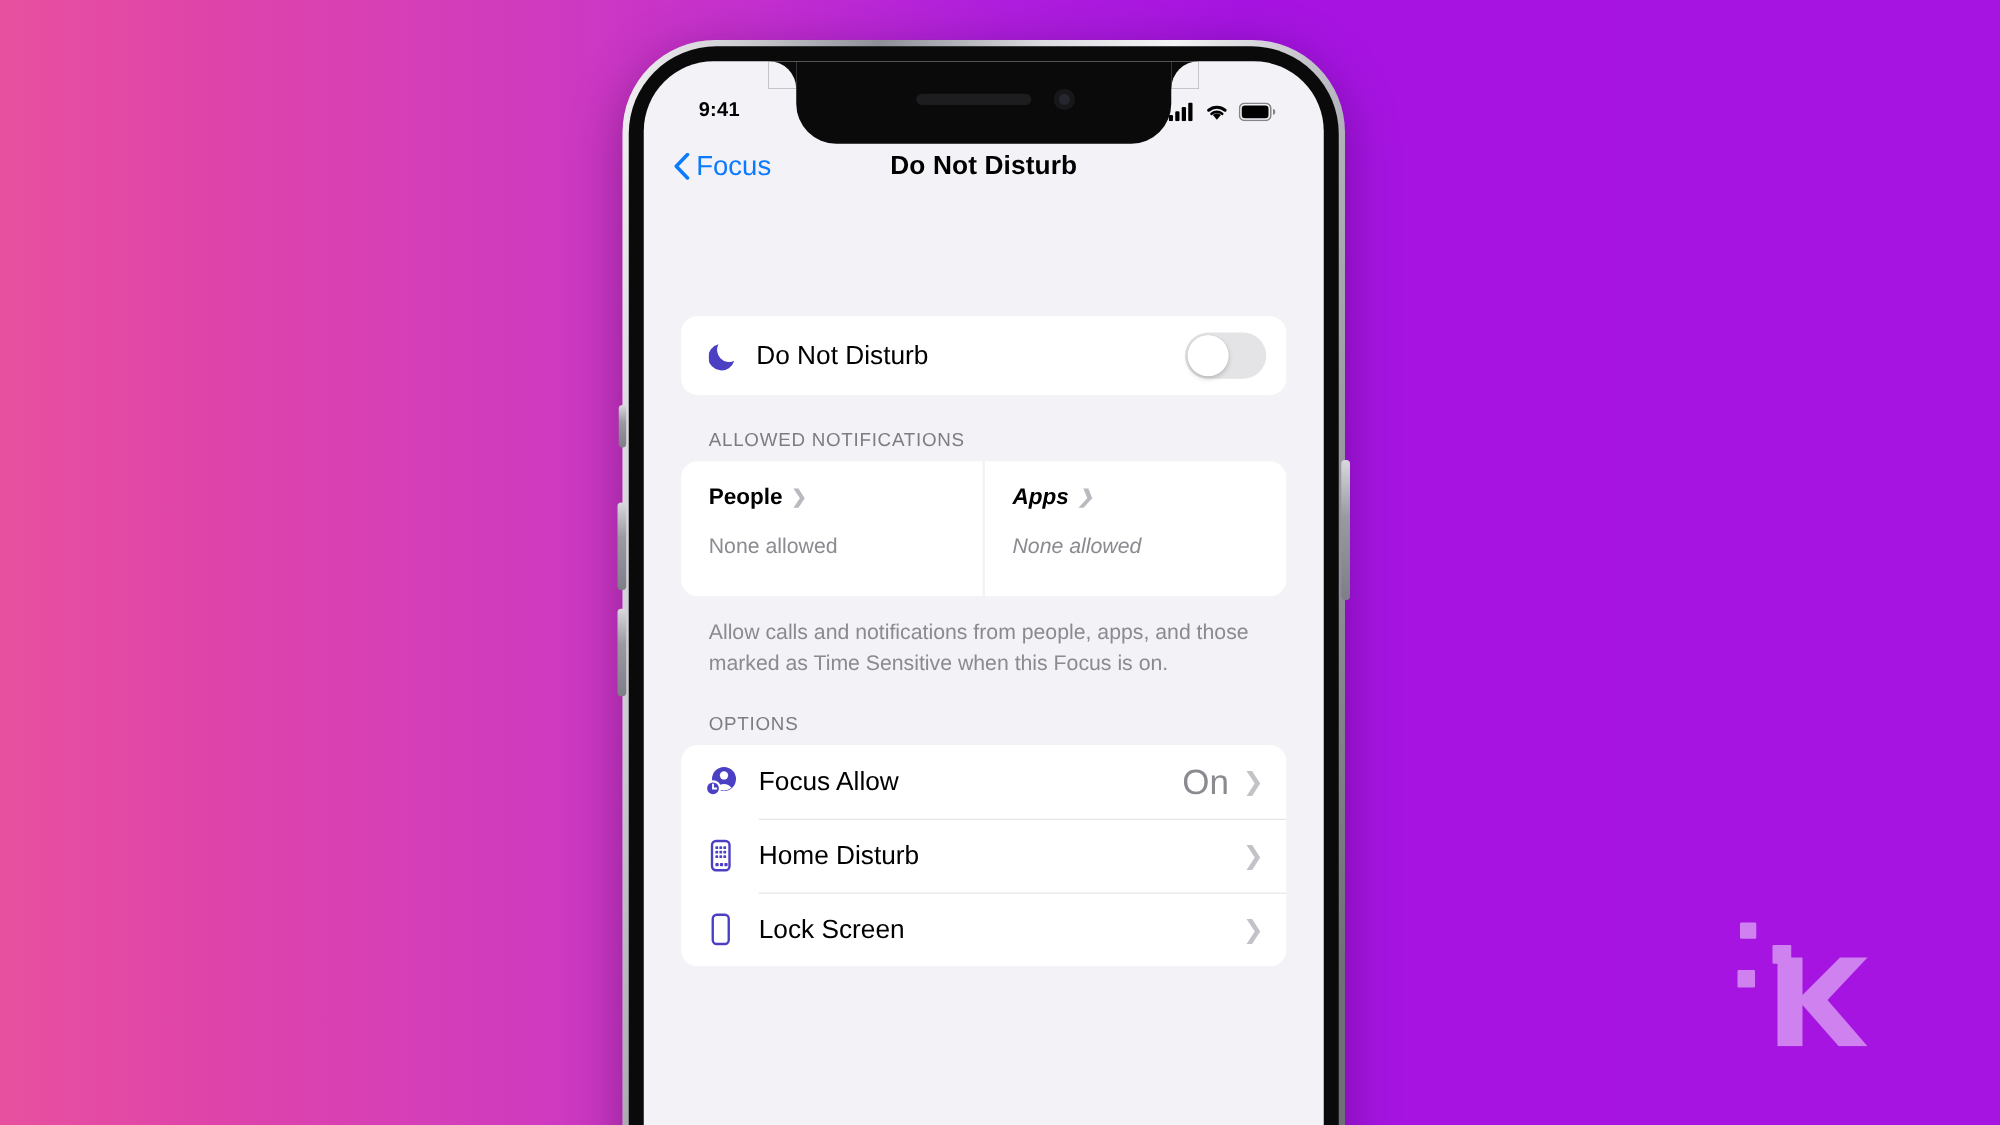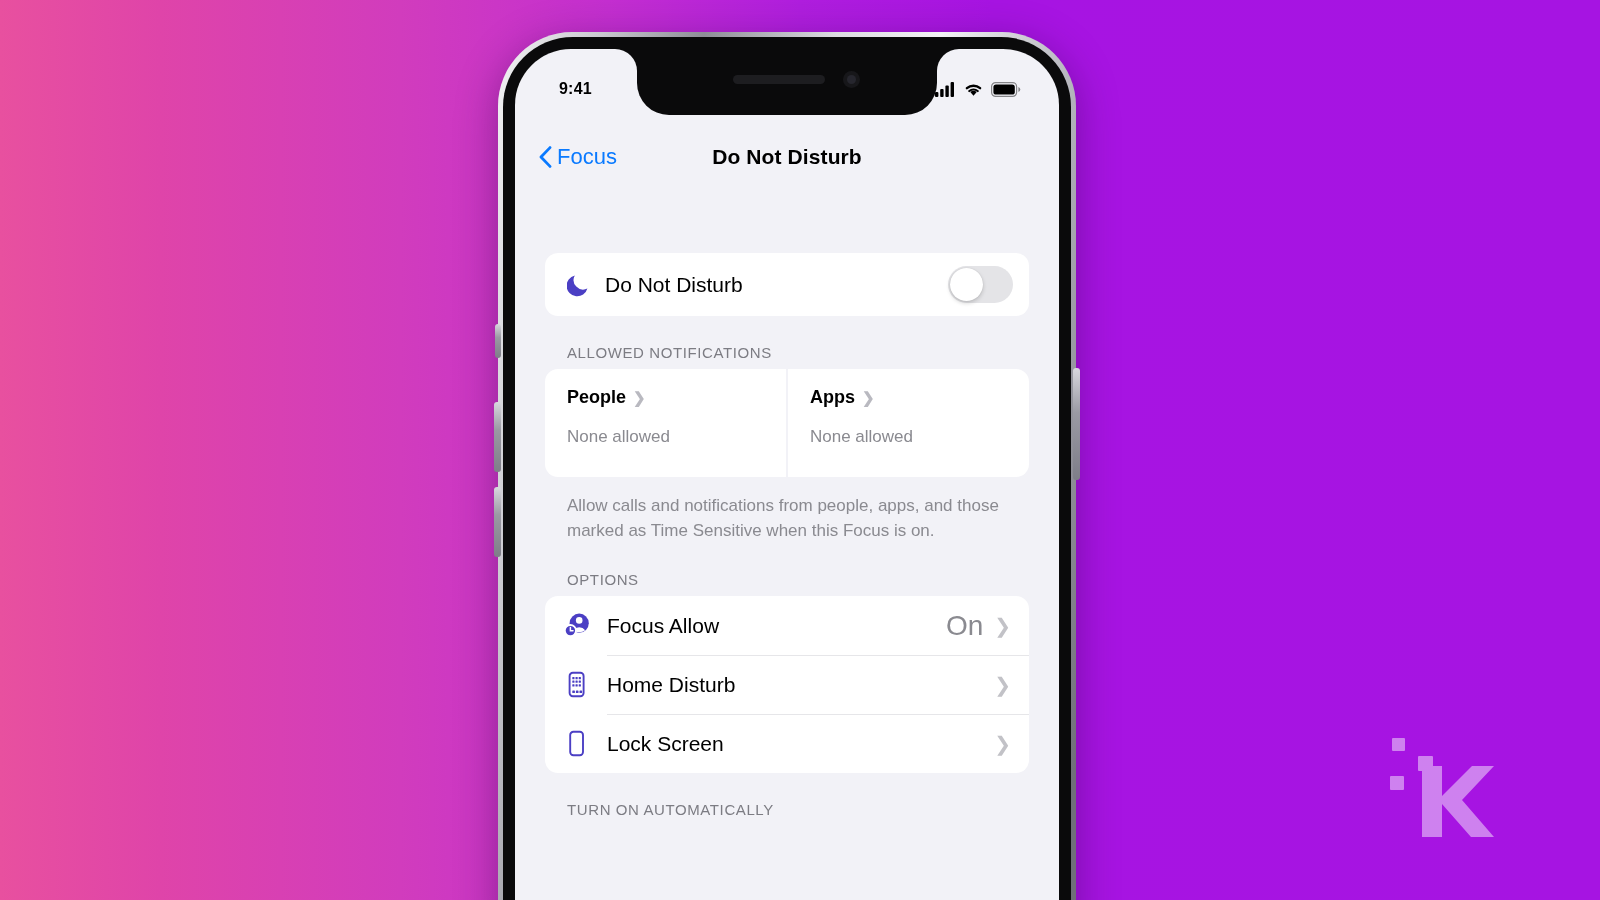--- a/index.html
+++ b/index.html
@@ -151,21 +151,21 @@
   }
   .status-right {
     display: flex;
     align-items: center;
     gap: 7px;
   }
 
   
   .navbar {
     position: absolute;
-    left: 0; right: 0; top: 77px;
+    left: 0; right: 0; top: 53px;
     height: 62px;
     display: flex;
     align-items: center;
     z-index: 5;
   }
   .nav-back {
     position: absolute;
     left: 24px;
     display: flex;
     align-items: center;
@@ -239,21 +239,21 @@
     display: flex;
     gap: 2px;
   }
   .pair .card {
     flex: 1;
     height: 108px;
     padding: 18px 18px 0 22px;
     border-radius: 0;
   }
   .pair .card:first-child { border-radius: 13px 0 0 13px; }
-  .pair .card:last-child  { border-radius: 0 13px 13px 0; }
+  .pair .card:last-child  { border-radius: 0 13px 13px 0; font-style: italic; }
 
   .pair-title {
     display: flex;
     align-items: center;
     gap: 7px;
     font-size: 18px;
     font-weight: bold;
     color: #000;
   }
   .pair-sub {
@@ -456,18 +456,17 @@
                 <rect x="7.2" y="1.8" width="12.8" height="23.4" rx="3.2" stroke="#4b3fc4" stroke-width="1.9" fill="none"></rect>
               </svg>
             </div>
             <div class="opt-label">Lock Screen</div>
             <div class="opt-value"></div>
             <span class="chev">❯</span>
           </div>
 
         </div>
 
-        <div class="section-header">TURN ON AUTOMATICALLY</div>
 
       </div>
     </div>
   </div>
 </div>
 
 </body></html>

